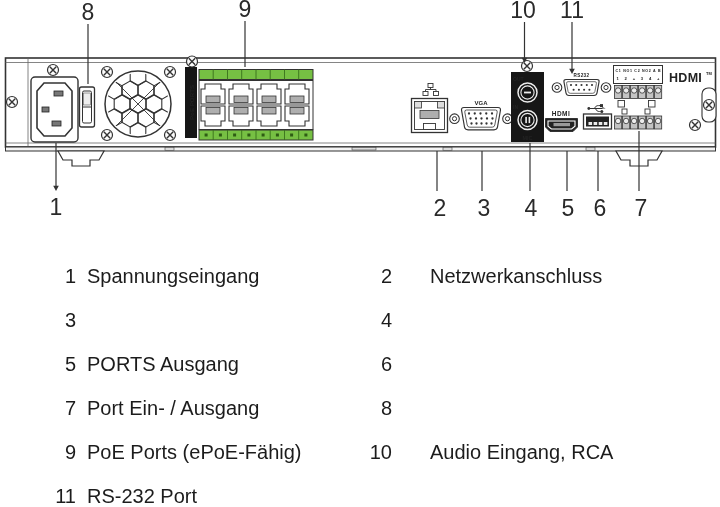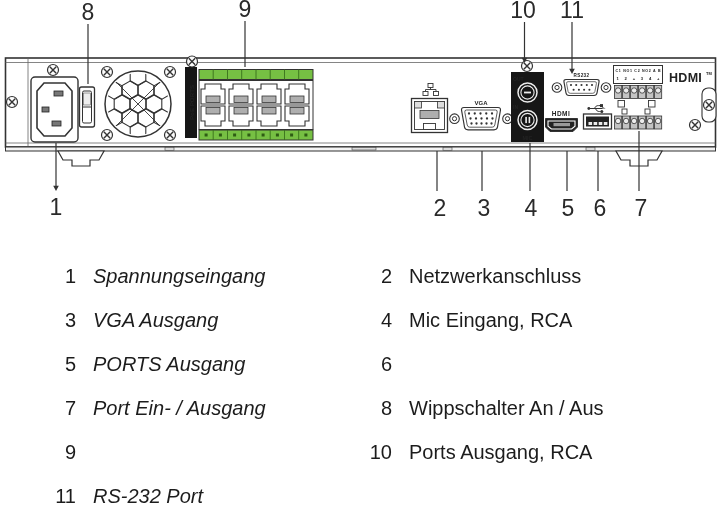--- a/index.html
+++ b/index.html
@@ -6,23 +6,23 @@
   #stage{position:relative;width:720px;height:507px;background:#ffffff;overflow:hidden;
          font-family:"Liberation Sans",sans-serif;color:#1d1d1d;}
   #diagram{position:absolute;left:0;top:0;}
   svg text{font-family:"Liberation Sans",sans-serif;fill:#222;}
   .callout-num{font-size:23px;fill:#2a2a2a;}
   .tiny{font-weight:bold;}
   
   .legend{position:absolute;left:0;top:254px;width:720px;font-size:20px;color:#1c1c1c;}
   .lrow{position:relative;height:44px;line-height:44px;}
   .c1n{position:absolute;left:0;width:76px;text-align:right;}
-  .c1t{position:absolute;left:93px;white-space:nowrap;font-style:italic;}
+  .c1t{position:absolute;left:87px;white-space:nowrap;}
   .c2n{position:absolute;left:330px;width:62px;text-align:right;}
-  .c2t{position:absolute;left:409px;white-space:nowrap;}
+  .c2t{position:absolute;left:430px;white-space:nowrap;}
 </style>
 </head>
 <body>
 
 <div id="stage">
 
   <svg id="diagram" width="720" height="232" viewBox="0 0 720 232">
     <defs>
       <pattern id="pins" width="2" height="8" patternUnits="userSpaceOnUse">
         <path d="M1,0V8" stroke="#333" stroke-width="0.8"></path>
@@ -306,39 +306,37 @@
 
   <div class="legend">
     <div class="lrow">
       <span class="c1n">1</span>
       <span class="c1t">Spannungseingang</span>
       <span class="c2n">2</span>
       <span class="c2t">Netzwerkanschluss</span>
     </div>
     <div class="lrow">
       <span class="c1n">3</span>
-      <span class="c1t">VGA Ausgang</span>
       <span class="c2n">4</span>
-      <span class="c2t">Mic Eingang, RCA</span>
     </div>
     <div class="lrow">
       <span class="c1n">5</span>
       <span class="c1t">PORTS Ausgang</span>
       <span class="c2n">6</span>
     </div>
     <div class="lrow">
       <span class="c1n">7</span>
       <span class="c1t">Port Ein- / Ausgang</span>
       <span class="c2n">8</span>
-      <span class="c2t">Wippschalter An / Aus</span>
     </div>
     <div class="lrow">
       <span class="c1n">9</span>
+      <span class="c1t">PoE Ports (ePoE-Fähig)</span>
       <span class="c2n">10</span>
-      <span class="c2t">Ports Ausgang, RCA</span>
+      <span class="c2t">Audio Eingang, RCA</span>
     </div>
     <div class="lrow">
       <span class="c1n">11</span>
       <span class="c1t">RS-232 Port</span>
     </div>
   </div>
 
 </div>
 
 </body></html>

